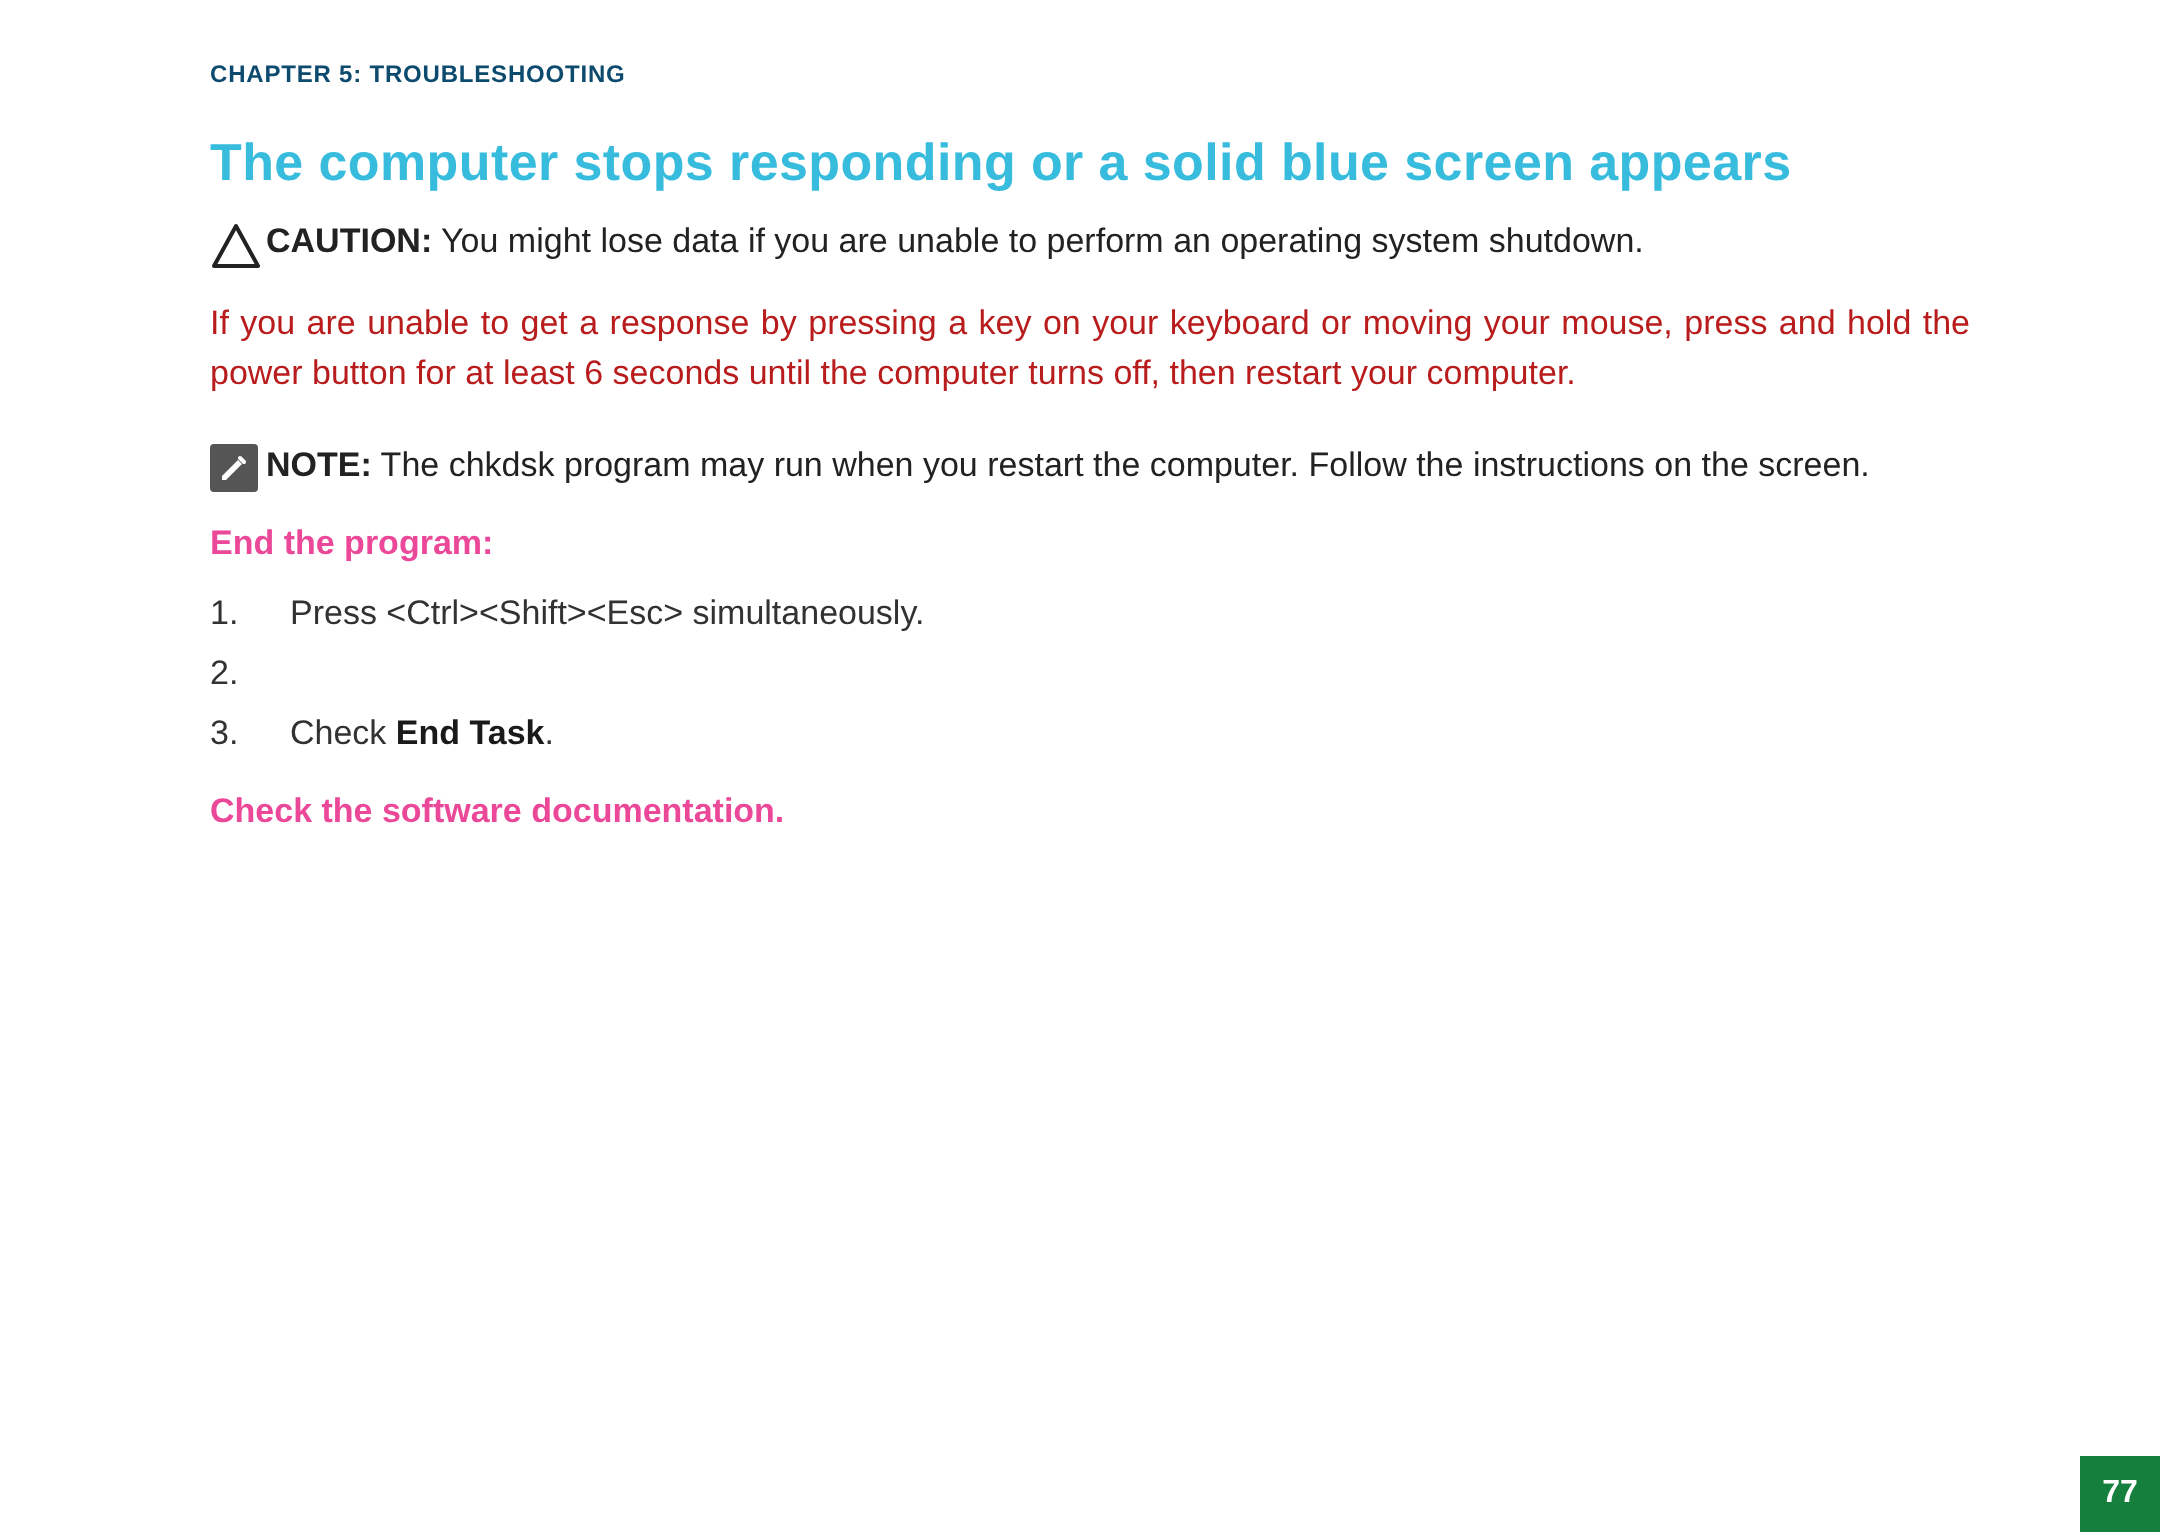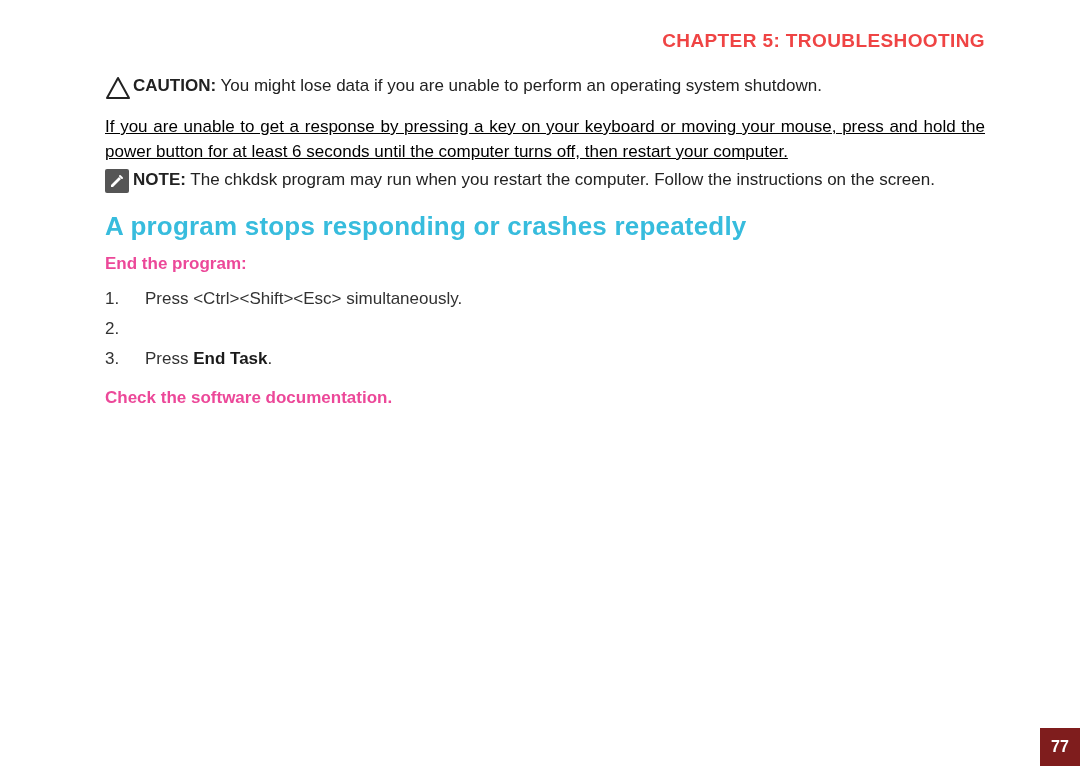--- a/index.html
+++ b/index.html
@@ -13,25 +13,25 @@
     overflow: hidden;
   }
   .page {
     position: relative;
     width: 1080px;
     height: 766px;
     box-sizing: border-box;
     padding: 30px 95px 0 105px;
   }
   .chapter-header {
-    text-align: right;
+    text-align: left;
     font-weight: 700;
-    font-size: 19px;
+    font-size: 12px;
     letter-spacing: 0.4px;
-    color: #ef4444;
+    color: #0c4a6e;
     margin: 0 0 22px 0;
   }
   .section-heading {
     color: #37bcdd;
     font-weight: 700;
     font-size: 26px;
     margin: 16px 0 12px 0;
     letter-spacing: 0.2px;
   }
   .callout {
@@ -55,23 +55,22 @@
     color: #222;
   }
   .callout .text .lead {
     font-weight: 700;
   }
   .body-para {
     font-size: 17px;
     line-height: 1.45;
     text-align: justify;
     text-justify: inter-word;
-    color: #000000;
-    margin: 0 0 4px 0;
-    text-decoration: underline;
+    color: #b91c1c;
+    margin: 0 0 22px 0;
   }
   .sub-bold {
     font-weight: 700;
     font-size: 17px;
     margin: 6px 0 10px 0;
     color: #ec4899;
   }
   ol.steps {
     list-style: none;
     padding: 0;
@@ -88,21 +87,21 @@
     flex: 0 0 22px;
     color: #323232;
   }
   ol.steps li .txt .strong { font-weight: 700; color: #1a1a1a; }
   .page-number {
     position: absolute;
     right: 0;
     bottom: 0;
     width: 40px;
     height: 38px;
-    background: #7f1d1d;
+    background: #15803d;
     color: #ffffff;
     font-weight: 700;
     font-size: 16px;
     display: flex;
     align-items: center;
     justify-content: center;
   }
   .note-icon-bg {
     display: inline-block;
     width: 24px;
@@ -113,20 +112,21 @@
   }
   .note-icon-bg svg { position: absolute; left: 3px; top: 3px; }
 </style>
 </head>
 <body>
 
 <div class="page">
 
   <div class="chapter-header">CHAPTER 5: TROUBLESHOOTING</div>
 
+  <div class="section-heading">The computer stops responding or a solid blue screen appears</div>
 
   <div class="callout">
     <span class="icon">
       <svg width="26" height="26" viewBox="0 0 26 26">
         <polygon points="13,3 24,23 2,23" fill="none" stroke="#222" stroke-width="2" stroke-linejoin="round"></polygon>
       </svg>
     </span>
     <div class="text">
       <span class="lead">CAUTION:</span><span> You might lose data if you are unable to perform an operating system shutdown.</span>
     </div>
@@ -141,35 +141,34 @@
           <path d="M3 13 L11 5 L13 7 L5 15 L3 15 Z" fill="#fff"></path>
           <path d="M12 4 L14 6" stroke="#fff" stroke-width="2" stroke-linecap="round"></path>
         </svg>
       </span>
     </span>
     <div class="text">
       <span class="lead">NOTE:</span><span> The chkdsk program may run when you restart the computer. Follow the instructions on the screen.</span>
     </div>
   </div>
 
-  <div class="section-heading">A program stops responding or crashes repeatedly</div>
 
   <div class="sub-bold">End the program:</div>
 
   <ol class="steps">
     <li>
       <span class="num">1.</span>
       <span class="txt"><span>Press &lt;Ctrl&gt;&lt;Shift&gt;&lt;Esc&gt; simultaneously.</span><span class="strong"></span><span></span></span>
     </li>
     <li>
       <span class="num">2.</span>
     </li>
     <li>
       <span class="num">3.</span>
-      <span class="txt"><span>Press </span><span class="strong">End Task</span><span>.</span></span>
+      <span class="txt"><span>Check </span><span class="strong">End Task</span><span>.</span></span>
     </li>
   </ol>
 
   <div class="sub-bold">Check the software documentation.</div>
 
   <div class="page-number">
     <span>77</span>
   </div>
 </div>
 

